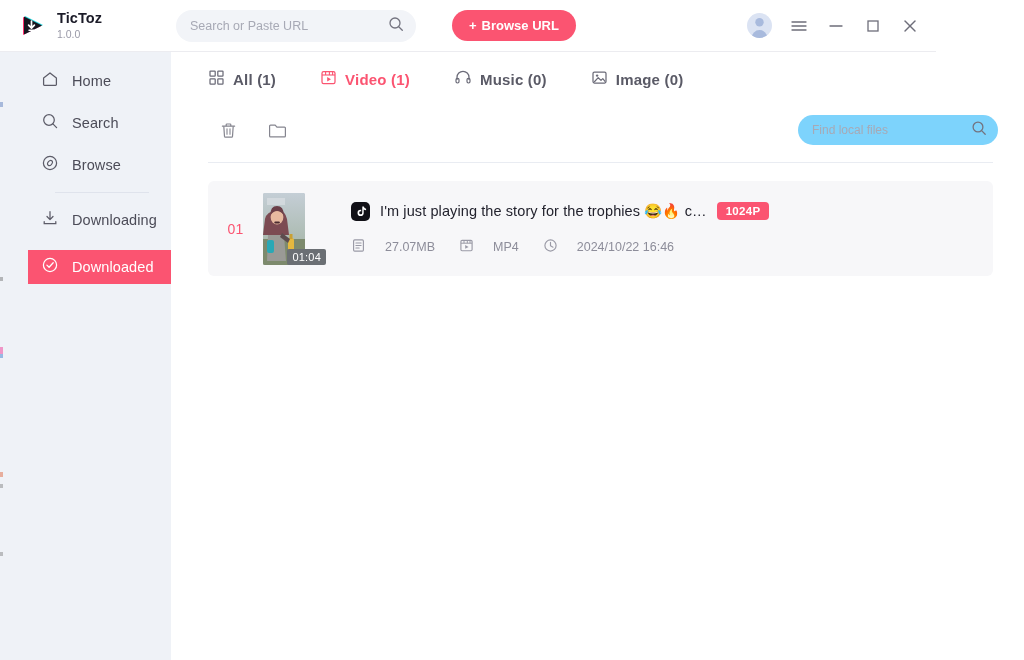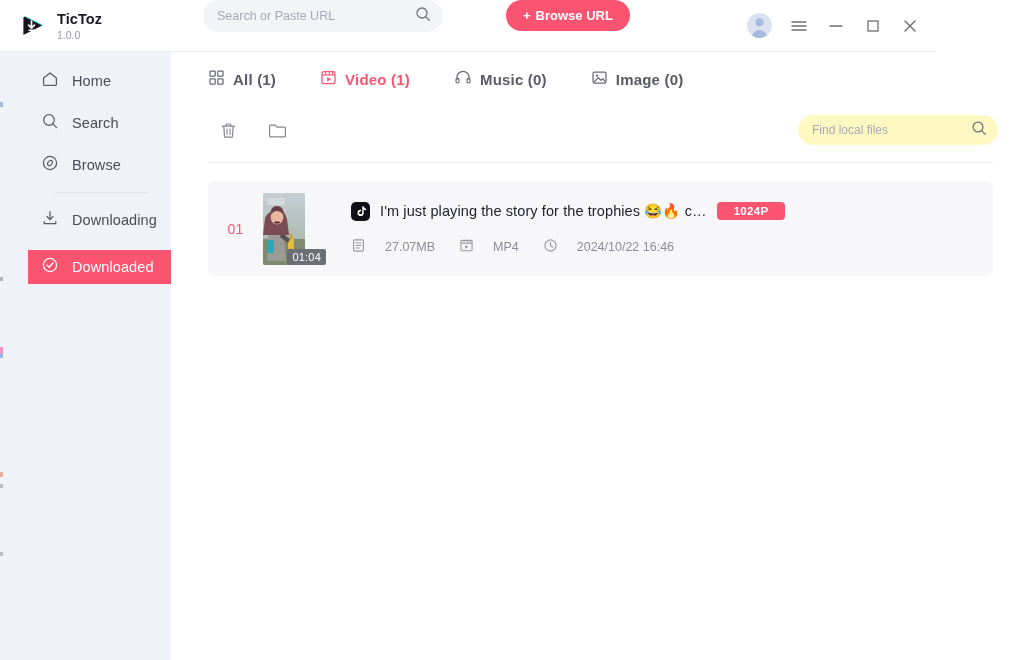--- a/index.html
+++ b/index.html
@@ -8,21 +8,21 @@
     font-family: "Liberation Sans", sans-serif;
     background: #ffffff;
     overflow: hidden;
   }
   .app { position: relative; width: 1024px; height: 660px; background: #fff; }
 
   
   .header {
     position: absolute; top: 0; left: 0; width: 936px; height: 52px;
     background: #ffffff; border-bottom: 1px solid #ececf0;
-    display: flex;  gap: 27px;
+    display: flex; align-items: center;
   }
   .brand { display: flex; align-items: center; width: 171px; padding-left: 17px; height: 52px; }
   .logo-wrap { width: 30px; height: 30px; position: relative; }
   .brand-text { margin-left: 10px; display: flex; flex-direction: column; justify-content: center; }
   .brand-name { font-size: 14.5px; font-weight: bold; color: #1b1b28; line-height: 16px; letter-spacing: .1px; }
   .brand-ver { font-size: 10.5px; color: #9a9aa8; line-height: 14px; margin-top: 1px; }
 
   .search-pill {
     width: 240px; height: 32px; background: #f2f4f8; border-radius: 16px;
     display: flex; align-items: center; padding: 0 12px 0 14px; margin-left: 5px;
@@ -69,21 +69,21 @@
 
   .tabs { display: flex; align-items: center; height: 54px; padding-left: 37px; gap: 44px; }
   .tab { display: flex; align-items: center; gap: 8px; cursor: pointer; }
   .tab-label { font-size: 15px; font-weight: bold; color: #5a5a66; letter-spacing: .2px; }
   .tab.active .tab-label { color: #fb5471; }
 
   .toolbar { display: flex; align-items: center; height: 48px; padding: 0 26px 0 42px; }
   .tool-btn { width: 30px; height: 30px; display: flex; align-items: center; justify-content: center; cursor: pointer; }
   .tool-btn.folder { margin-left: 19px; }
   .find-pill {
-    margin-left: auto; width: 200px; height: 30px; background: #fef9c3; border-radius: 15px;
+    margin-left: auto; width: 200px; height: 30px; background: #7dd3fc; border-radius: 15px;
     display: flex; align-items: center; padding: 0 11px 0 14px;
   }
   .find-pill input {
     flex: 1; border: none; outline: none; background: transparent;
     font-family: "Liberation Sans", sans-serif; font-size: 12px; color: #4a4a58;
   }
   .find-pill input::placeholder { color: #a7a9b5; }
 
   .list-divider { height: 1px; background: #e9ecf2; margin: 8px 31px 0 37px; }
 
@@ -108,21 +108,21 @@
   .tiktok-badge {
     width: 19px; height: 19px; border-radius: 5px; background: #111016; flex: none;
     display: flex; align-items: center; justify-content: center;
   }
   .row-title {
     font-size: 14.5px; color: #23232e; white-space: nowrap; overflow: hidden;
     max-width: 330px; letter-spacing: .1px;
   }
   .quality-badge {
     background: #fb5471; color: #fff; font-size: 11.5px; font-weight: bold;
-    padding: 3px 17px; border-radius: 4px; letter-spacing: .3px; flex: none;
+    padding: 3px 9px; border-radius: 4px; letter-spacing: .3px; flex: none;
   }
   .meta-line { display: flex; align-items: center; gap: 24px; }
   .meta { display: flex; align-items: center; gap: 19px; font-size: 12.5px; color: #8d8d9a; }
 
   .edge-artifacts { position: absolute; top: 52px; left: 0; width: 3px; height: 608px; }
   .edge-artifacts i { position: absolute; left: 0; width: 3px; display: block; }
 </style>
 </head>
 <body>
 

